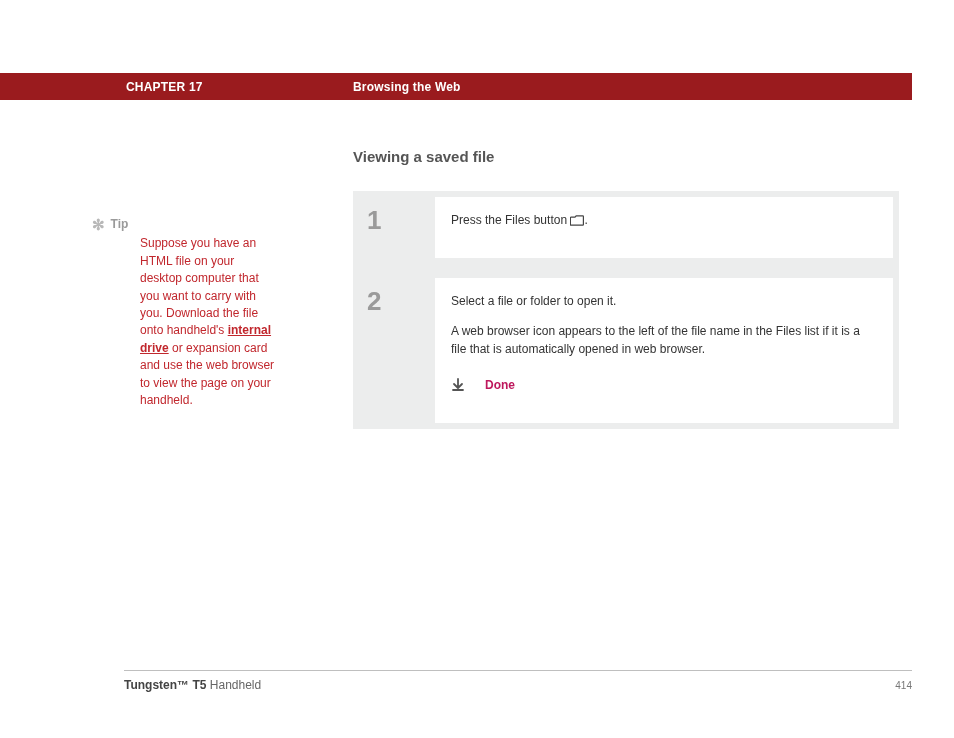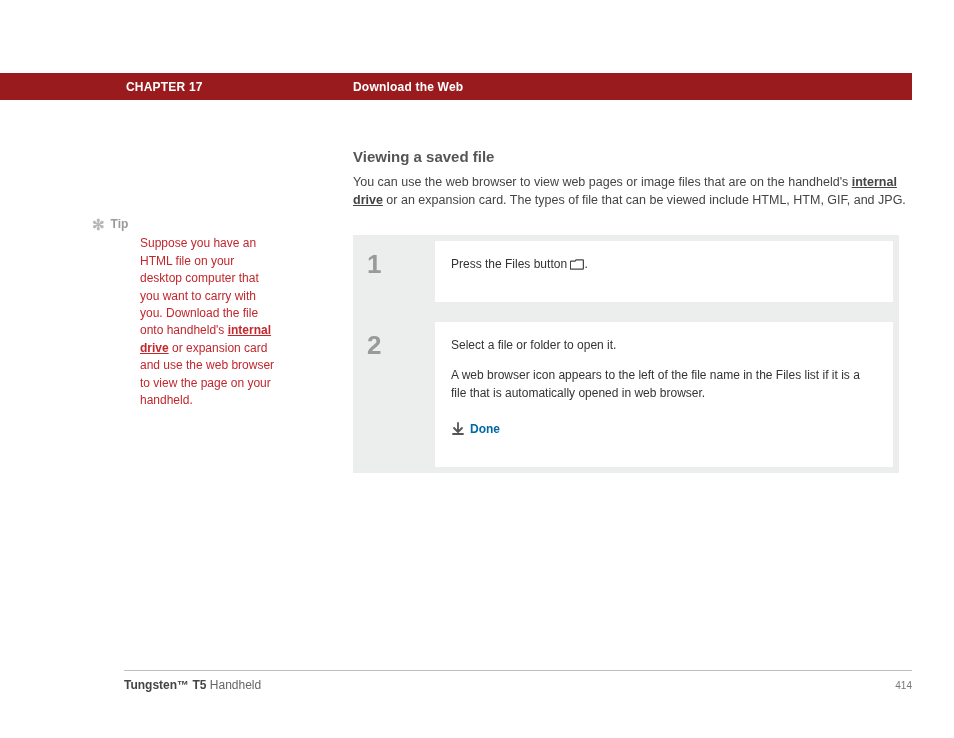--- a/index.html
+++ b/index.html
@@ -19,21 +19,21 @@
 
   
   .steps { margin-top: 26px; background: #eceded; width: 546px; }
   .step { display: flex; }
   .step + .step { border-top: 8px solid #eceded; }
   .step-num { width: 82px; padding: 14px 0 0 14px; font-size: 26px; font-weight: 900; color: #9a9a9a; font-family: Arial, sans-serif; }
   .step-body { flex: 1; background: #fff; margin: 6px 6px 6px 0; padding: 14px 16px 29px 16px; font-size: 12px; color: #333; line-height: 1.5; }
   .step:first-child .step-body { margin-top: 6px; }
   .step:last-child .step-body { margin-bottom: 6px; }
   .step-body p + p { margin-top: 12px; }
-  .step-body .done-row { margin-top: 18px; display: flex; align-items: center; gap: 5px; font-weight: bold; color: #0369a1; }
+  .step-body .done-row { margin-top: 18px; display: flex; align-items: center; gap: 20px; font-weight: bold; color: #be185d; }
   .folder-icon svg { vertical-align: -2px; }
   .done-icon svg { display: block; }
 
   
   .tip { position: absolute; left: 108px; top: 216px; width: 170px; font-size: 12px; line-height: 1.45; }
   .tip-title-row { color: #9a9a9a; font-weight: bold; margin-bottom: 2px; display: flex; align-items: center; gap: 6px; }
   .tip-asterisk { font-size: 15px; line-height: 1; color: #b8b8b8; margin-left: -16px; }
   .tip-body { color: #c1272d; margin-left: 32px; }
   .tip-body a { color: #c1272d; font-weight: bold; text-decoration: underline; }
 
@@ -43,38 +43,35 @@
   .footer-left b { color: #444; }
   .footer-right { position: absolute; right: 42px; top: 680px; font-size: 10px; color: #777; }
 </style>
 </head>
 <body>
 
 <div class="page">
 
   <div class="header-bar">
     <div class="header-left">CHAPTER 17</div>
-    <div class="header-right">Download the Web</div>
+    <div class="header-right">Browsing the Web</div>
   </div>
 
   <aside class="tip">
     <div class="tip-title-row">
       <span class="tip-asterisk">✻</span>
       <span>Tip</span>
     </div>
     <div class="tip-body">
       <span>Suppose you have an HTML file on your desktop computer that you want to carry with you. Download the file onto handheld's </span><a href="#">internal drive</a><span> or expansion card and use the web browser to view the page on your handheld.</span>
     </div>
   </aside>
 
   <main class="main">
     <h2>Viewing a saved file</h2>
-    <p class="intro">
-      <span>You can use the web browser to view web pages or image files that are on the handheld's </span><a href="#">internal drive</a><span> or an expansion card. The types of file that can be viewed include HTML, HTM, GIF, and JPG.</span>
-    </p>
 
     <div class="steps">
 
       <div class="step">
         <div class="step-num">1</div>
         <div class="step-body">
           <p>
             <span>Press the Files button </span><span class="folder-icon"><svg width="14" height="11" viewBox="0 0 14 11">
                   <path d="M1 2.2 L5 2.2 L6.2 0.8 L12.8 0.8 C13.2 0.8 13.4 1 13.4 1.4 L13.4 9.6 C13.4 10 13.2 10.2 12.8 10.2 L1 10.2 C0.6 10.2 0.4 10 0.4 9.6 L0.4 2.8 C0.4 2.4 0.6 2.2 1 2.2 Z" fill="none" stroke="#444" stroke-width="1.2"></path>
                 </svg></span><span>.</span>

